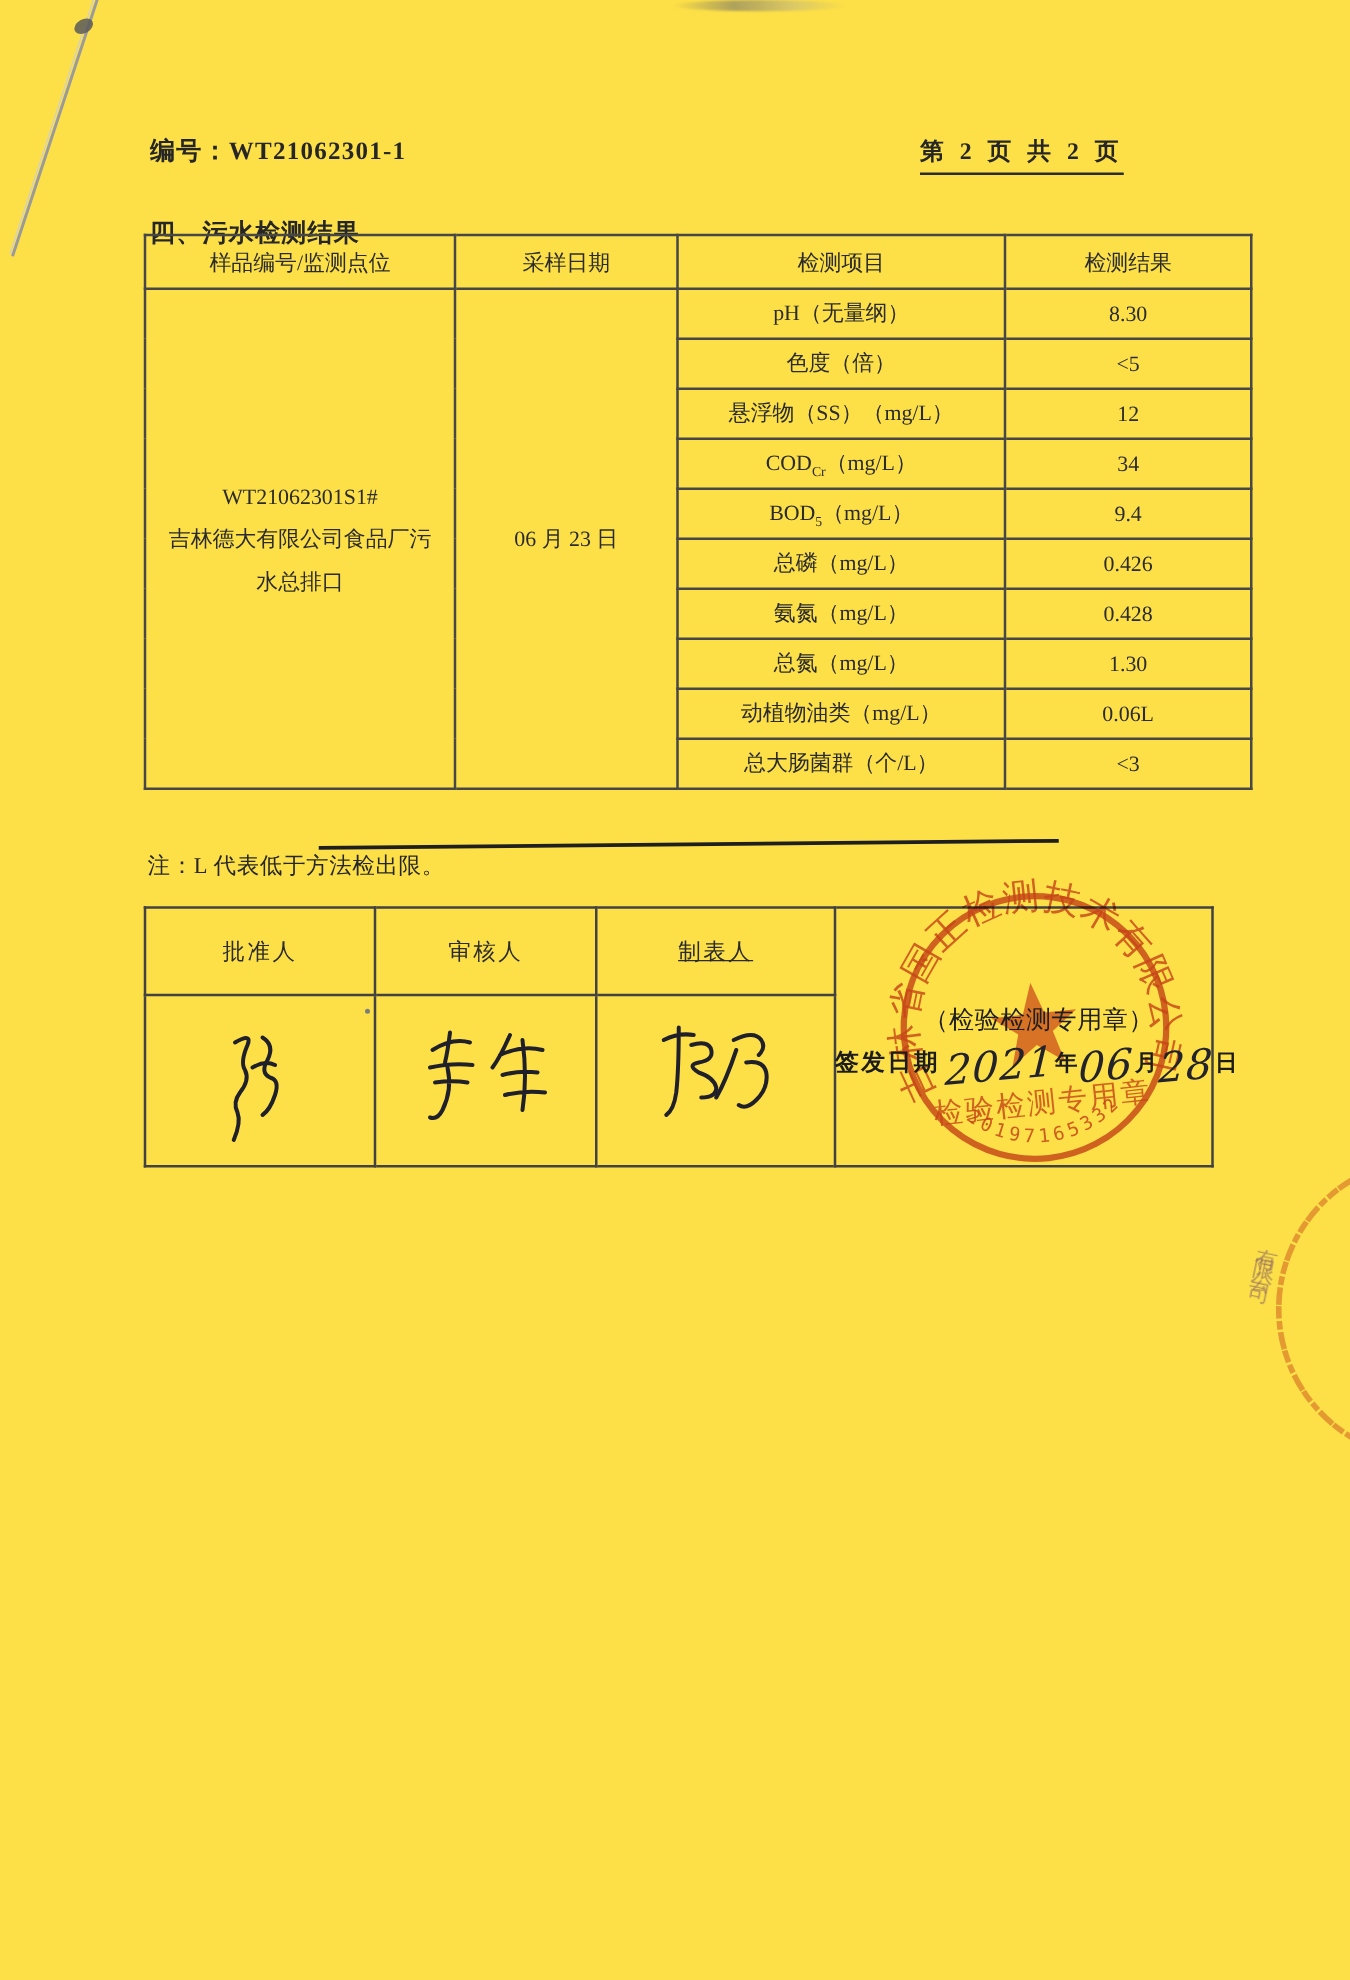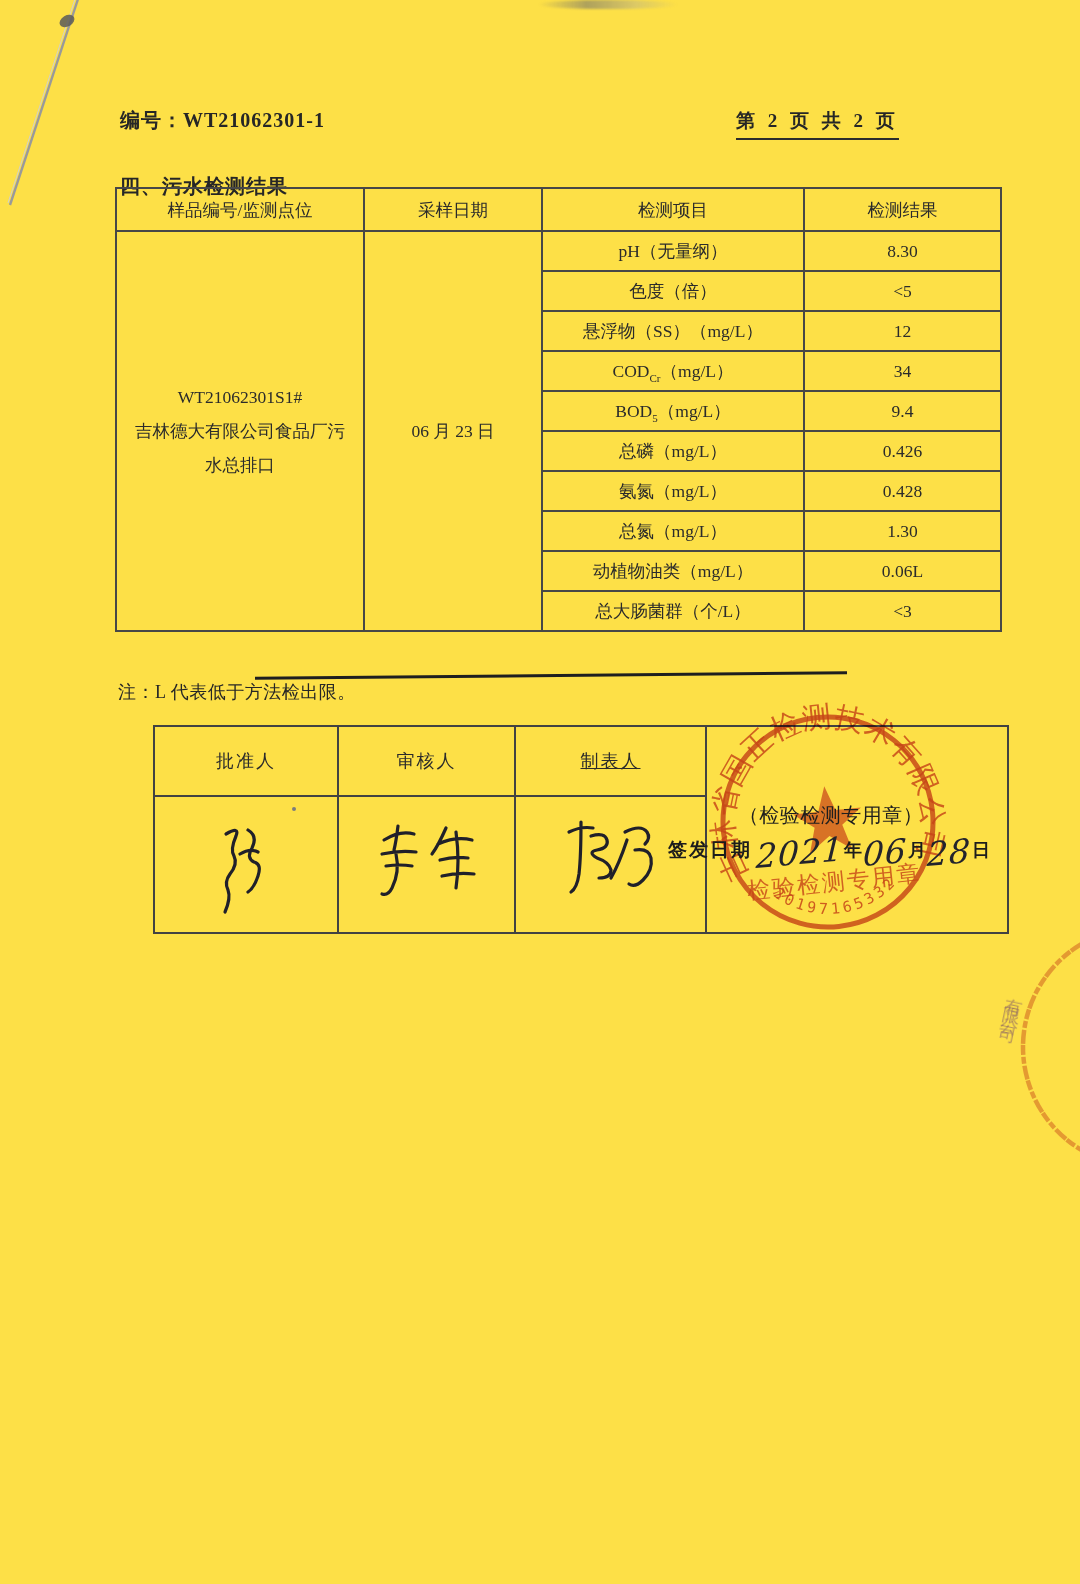--- a/index.html
+++ b/index.html
@@ -61,21 +61,21 @@
     position:absolute;left:118px;top:641px;
     font-size:18px;letter-spacing:.5px;margin-top:39px;
   }
   .divider{
     position:absolute;left:255px;top:674px;width:592px;height:3px;
     background:#1f1f1f;transform:rotate(-.55deg);
   }
   
   .signoff{
     position:absolute;left:115px;top:725px;width:838px;
-    border-collapse:collapse;table-layout:fixed;font-size:18px;margin-left:38px;
+    border-collapse:collapse;table-layout:fixed;font-size:18px;
   }
   .signoff td{
     border:2px solid #424242;text-align:center;vertical-align:middle;color:#2b2b2b;
   }
   .signoff .hdr{height:66px;letter-spacing:2px;}
   .signoff .sigcell{height:133px;}
   .s-c1{width:180px;} .s-c2{width:173px;} .s-c3{width:187px;text-decoration:underline;} .s-c4{width:298px;}
   .sig-svg{display:block;margin:0 auto;}
   .sig-svg path{fill:none;stroke:#20202a;stroke-width:3.2;stroke-linecap:round;stroke-linejoin:round;}
   .dot-speck{position:absolute;left:292px;top:807px;width:4px;height:4px;background:#7c7c7c;border-radius:50%;}

